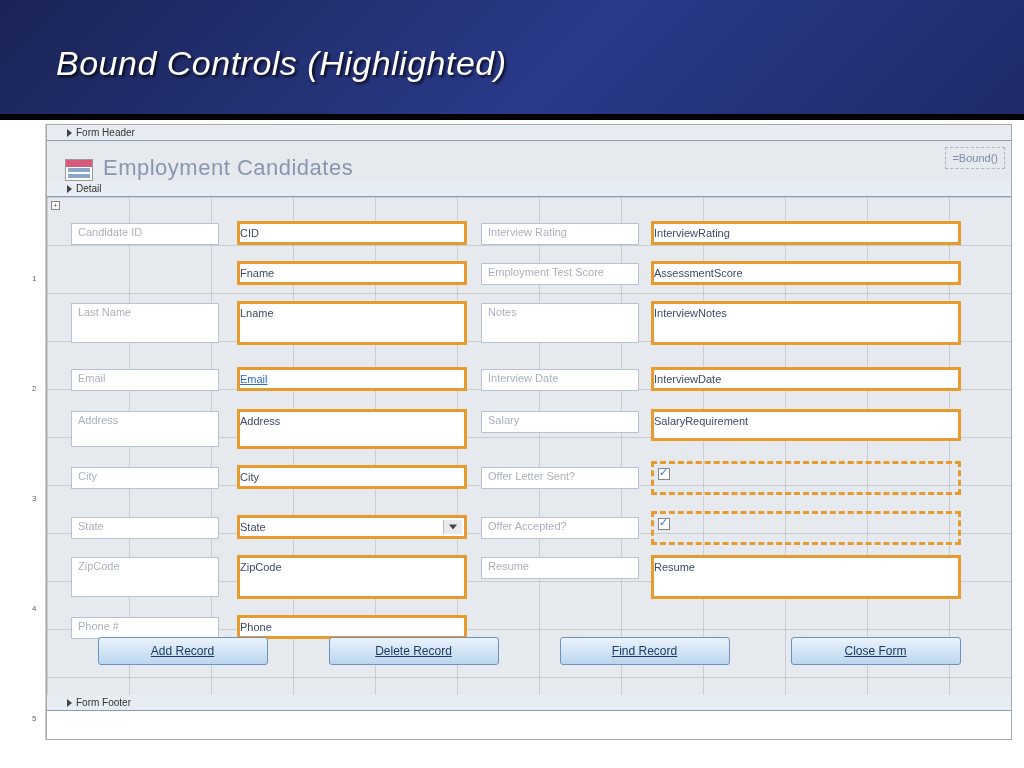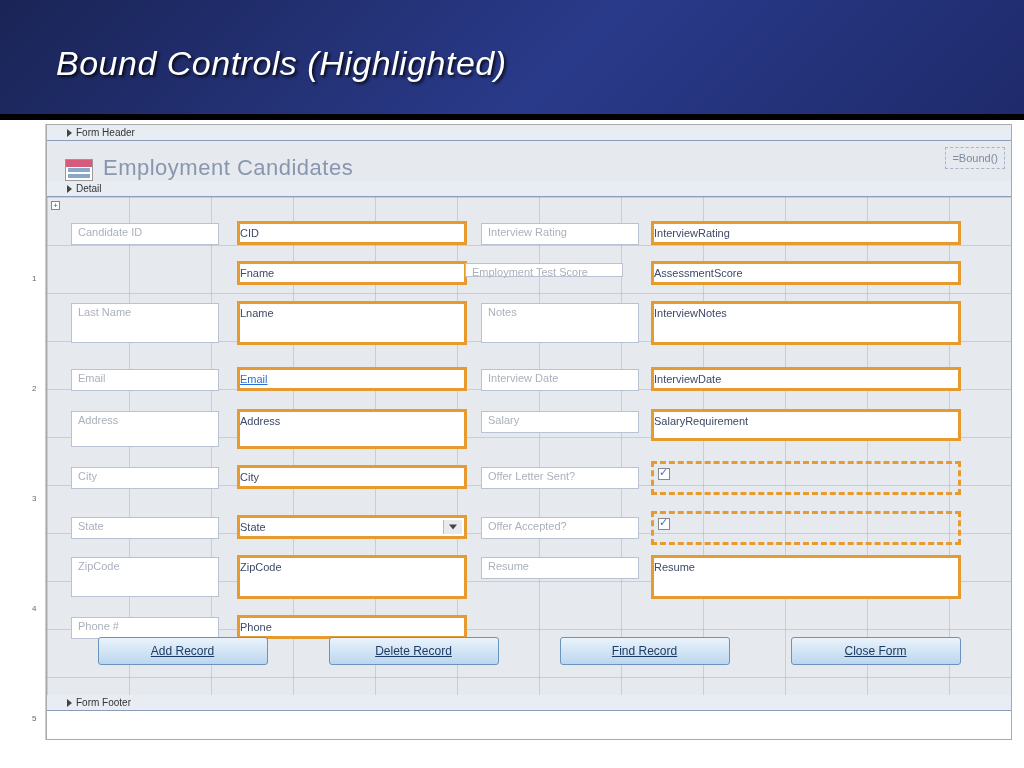--- a/index.html
+++ b/index.html
@@ -85,21 +85,21 @@
     <div class="bound-box" style="left:190px; top:212px; width:230px; height:40px">Address</div>
     <div class="bound-box" style="left:190px; top:268px; width:230px; height:24px">City</div>
     <div class="bound-box combo" style="left:190px; top:318px; width:230px; height:24px">
         <span>State</span>
         <span class="arrow"></span>
       </div>
     <div class="bound-box" style="left:190px; top:358px; width:230px; height:44px">ZipCode</div>
     <div class="bound-box" style="left:190px; top:418px; width:230px; height:24px">Phone</div>
 
     <div class="label-box" style="left:434px; top:26px; width:158px; height:22px">Interview Rating</div>
-    <div class="label-box" style="left:418px; top:66px; width:158px; height:14px">Employment Test Score</div>
+    <div class="label-box" style="left:434px; top:66px; width:158px; height:22px">Employment Test Score</div>
     <div class="label-box" style="left:434px; top:106px; width:158px; height:40px">Notes</div>
     <div class="label-box" style="left:434px; top:172px; width:158px; height:22px">Interview Date</div>
     <div class="label-box" style="left:434px; top:214px; width:158px; height:22px">Salary</div>
     <div class="label-box" style="left:434px; top:270px; width:158px; height:22px">Offer Letter Sent?</div>
     <div class="label-box" style="left:434px; top:320px; width:158px; height:22px">Offer Accepted?</div>
     <div class="label-box" style="left:434px; top:360px; width:158px; height:22px">Resume</div>
 
     <div class="bound-box" style="left:604px; top:24px; width:310px; height:24px">InterviewRating</div>
     <div class="bound-box" style="left:604px; top:64px; width:310px; height:24px">AssessmentScore</div>
     <div class="bound-box" style="left:604px; top:104px; width:310px; height:44px">InterviewNotes</div>

